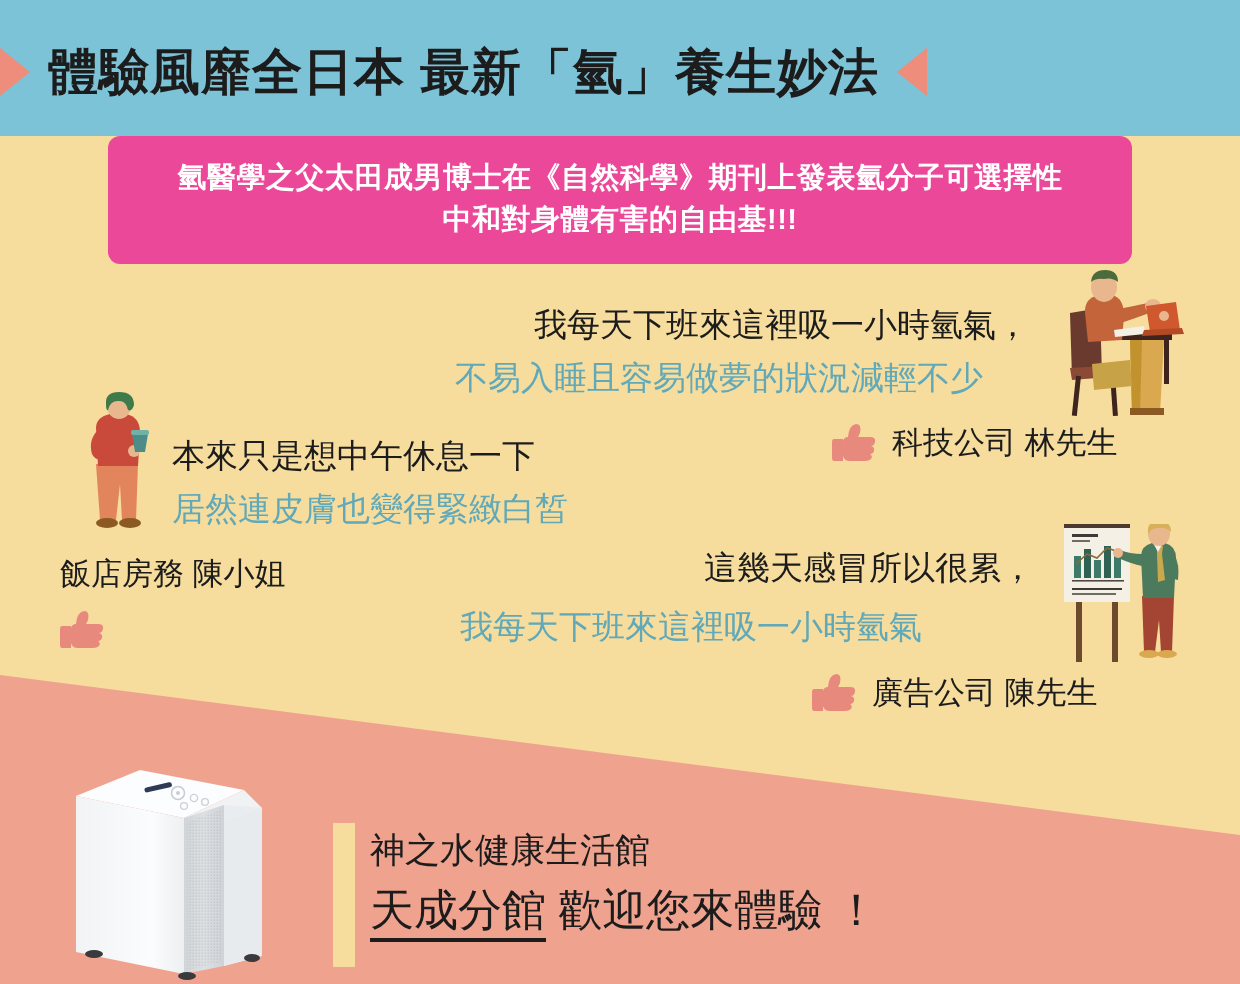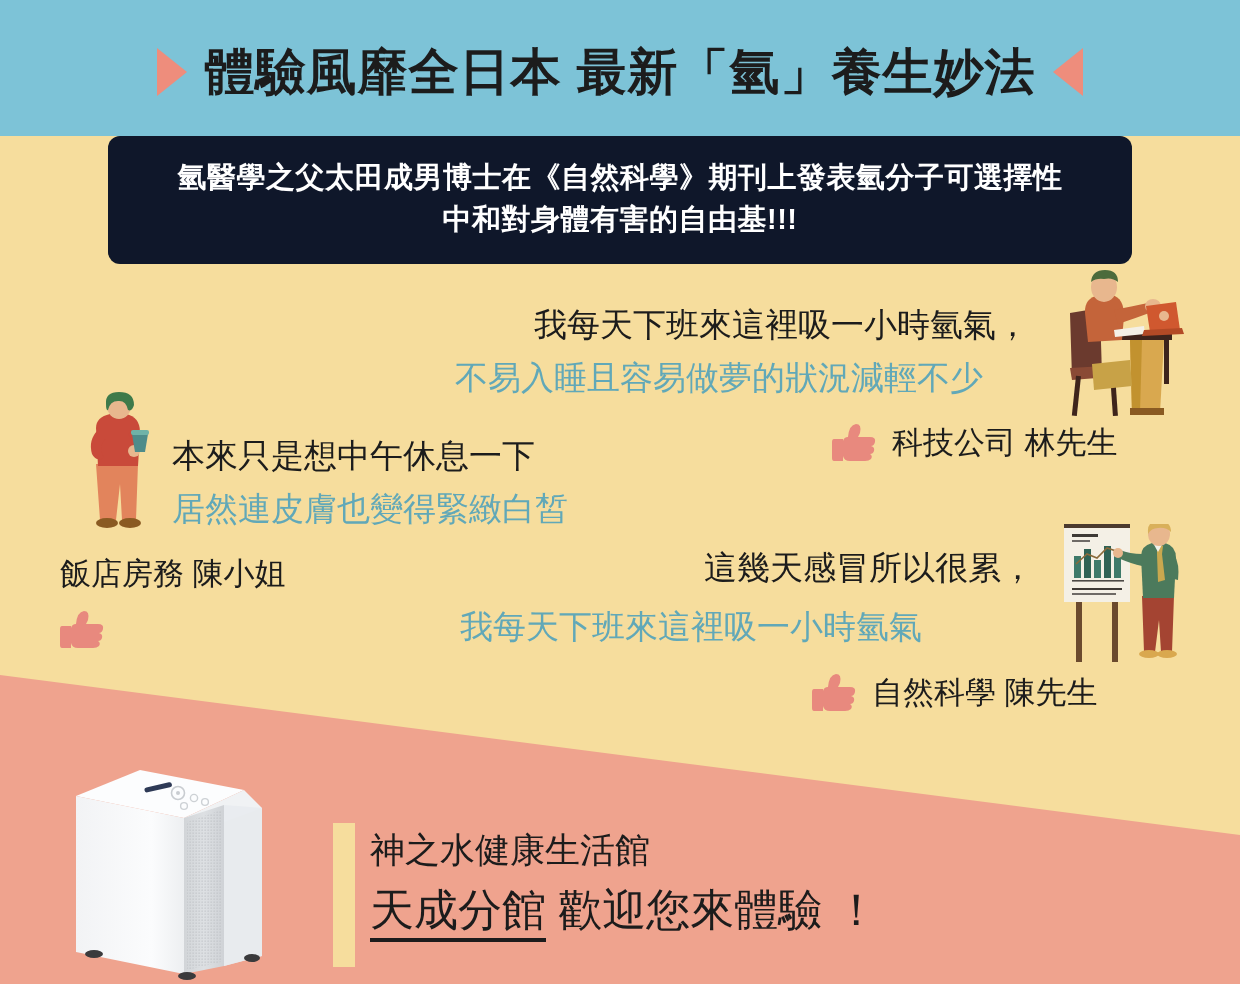--- a/index.html
+++ b/index.html
@@ -37,21 +37,20 @@
     clip-path: polygon(0 675px, 1240px 835px, 1240px 984px, 0 984px);
   }
 
   
   .title-row {
     position: absolute;
     left: 0; top: 36px;
     width: 1240px; height: 72px;
     display: flex;
     align-items: center;
-    justify-content: center;
     gap: 18px;
   }
   .tri {
     width: 0; height: 0;
     border-top: 24px solid transparent;
     border-bottom: 24px solid transparent;
   }
   .tri-right { border-left: 30px solid #EE8D7C; }
   .tri-left  { border-right: 30px solid #EE8D7C; }
   .title-text {
@@ -63,21 +62,21 @@
     line-height: 1;
   }
 
   
   .subtitle-banner {
     position: absolute;
     left: 108px; top: 136px;
     width: 1024px;
     padding: 20px 30px 24px 30px;
     box-sizing: border-box;
-    background: #0f172a;
+    background: #ec4899;
     border-radius: 12px;
     text-align: center;
   }
   .subtitle-text {
     font-size: 29px;
     font-weight: bold;
     color: #FFFFFF;
     line-height: 1.45;
     letter-spacing: 0.5px;
   }
@@ -311,21 +310,21 @@
 
   <div class="quote-dark" id="t3-l1">這幾天感冒所以很累，</div>
   <div class="quote-teal" id="t3-l2">我每天下班來這裡吸一小時氫氣</div>
   <div class="attrib" id="t3-attr">
     <span class="thumb">
       <svg width="46" height="40" viewBox="0 0 46 40">
         <path d="M16 15 Q17 3 24 2 Q30 2 28 11 L26 15 L38 15 Q44 15 43 20 Q42 24 39 24 Q43 25 42 29 Q41 32 38 32 Q41 34 39 37 Q37 39 33 39 L18 39 Q12 39 11 34 L11 19 Q12 15 16 15 Z" fill="#E8897E"></path>
         <path d="M2 17 L11 17 L11 39 L2 39 Q0 39 0 36 L0 20 Q0 17 2 17 Z" fill="#E8897E"></path>
       </svg>
     </span>
-    <span>自然科學 陳先生</span>
+    <span>廣告公司 陳先生</span>
   </div>
 
   <svg class="illus" style="left:66px; top:760px;" width="215" height="224" viewBox="0 0 215 224">
     <defs>
       <linearGradient id="frontFace" x1="0" y1="0" x2="1" y2="0">
         <stop offset="0%" stop-color="#F2F3F5"></stop>
         <stop offset="70%" stop-color="#FBFCFD"></stop>
         <stop offset="100%" stop-color="#EDEFF1"></stop>
       </linearGradient>
       <linearGradient id="meshGrad" x1="0" y1="0" x2="1" y2="0">

